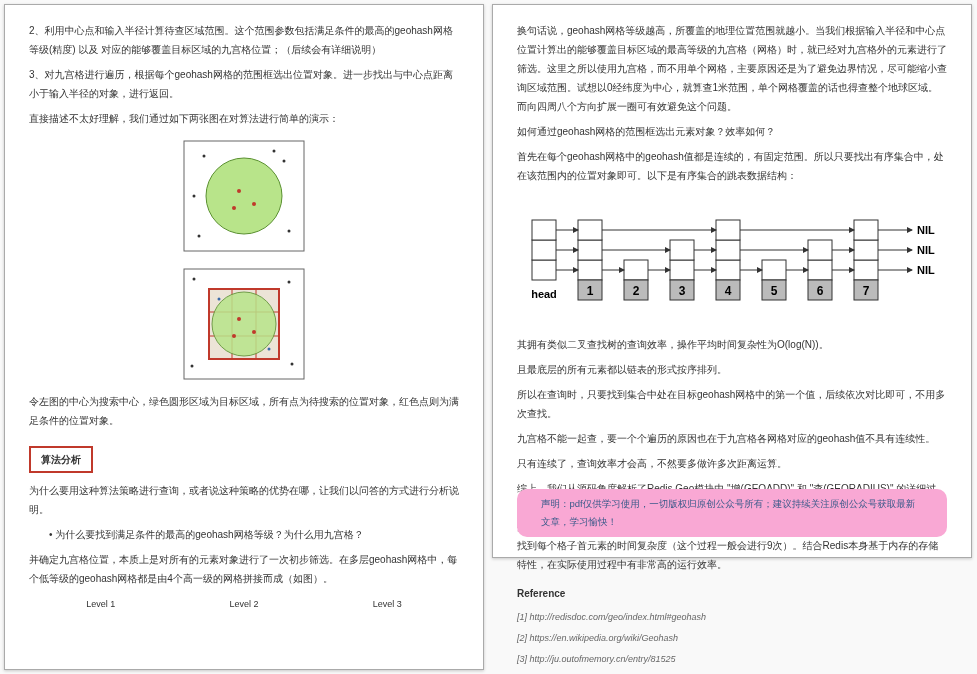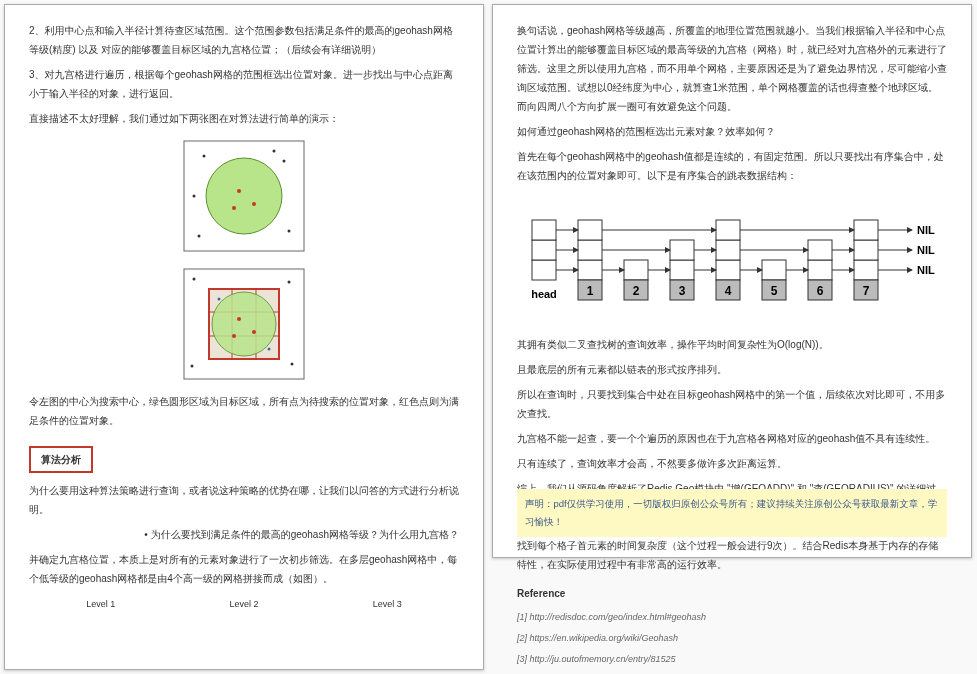--- a/index.html
+++ b/index.html
@@ -3,26 +3,26 @@
   <meta charset="utf-8">
   <style>
     * { margin: 0; padding: 0; box-sizing: border-box; }
     body { font-family: "Microsoft YaHei", sans-serif; background: #f9f9f9; display: flex; gap: 8px; padding: 4px; }
     .page { background: #fff; border: 1px solid #aaa; box-shadow: 0 1px 3px rgba(0,0,0,0.2); padding: 16px 24px; font-size: 10px; line-height: 1.9; color: #333; }
     .page-left { width: 480px; height: 666px; }
     .page-right { width: 480px; height: 554px; position: relative; }
     .para { margin-bottom: 6px; }
     .figure-center { display: flex; justify-content: center; margin: 8px 0; }
     .heading-box { border: 2.5px solid #c0392b; padding: 2px 10px; display: inline-block; font-weight: bold; margin: 10px 0 8px 0; font-size: 10px; }
-    .bullet { margin-left: 2em; text-indent: 0; text-align: right; }
+    .bullet { margin-left: 2em; text-indent: 0; }
     .bullet::before { content: "• "; }
     .level-labels { display: flex; justify-content: space-around; font-size: 9px; margin-top: 8px; margin-bottom: 2px; }
     .ref-head { font-weight: bold; margin: 10px 0 6px 0; font-size: 10px; }
     .ref-item { font-style: italic; color: #666; font-size: 9px; margin-bottom: 4px; }
-    .disclaimer { background: #fef9c3; color: #3a5a8a; padding: 6px 8px; font-size: 9.5px; position: absolute; bottom: 20px; left: 24px; right: 24px; }
+    .disclaimer { background: #f9a8d4; color: #3a5a8a; padding: 6px 24px; font-size: 9.5px; position: absolute; bottom: 20px; left: 24px; right: 24px; border-radius: 10px; }
     .skiplist-svg { display: block; margin: 10px auto; }
   </style>
 </head>
 <body>
 
 <div class="page page-left">
   <div class="para">2、利用中心点和输入半径计算待查区域范围。这个范围参数包括满足条件的最高的geohash网格等级(精度) 以及 对应的能够覆盖目标区域的九宫格位置；（后续会有详细说明）</div>
   <div class="para">3、对九宫格进行遍历，根据每个geohash网格的范围框选出位置对象。进一步找出与中心点距离小于输入半径的对象，进行返回。</div>
   <div class="para">直接描述不太好理解，我们通过如下两张图在对算法进行简单的演示：</div>
 

